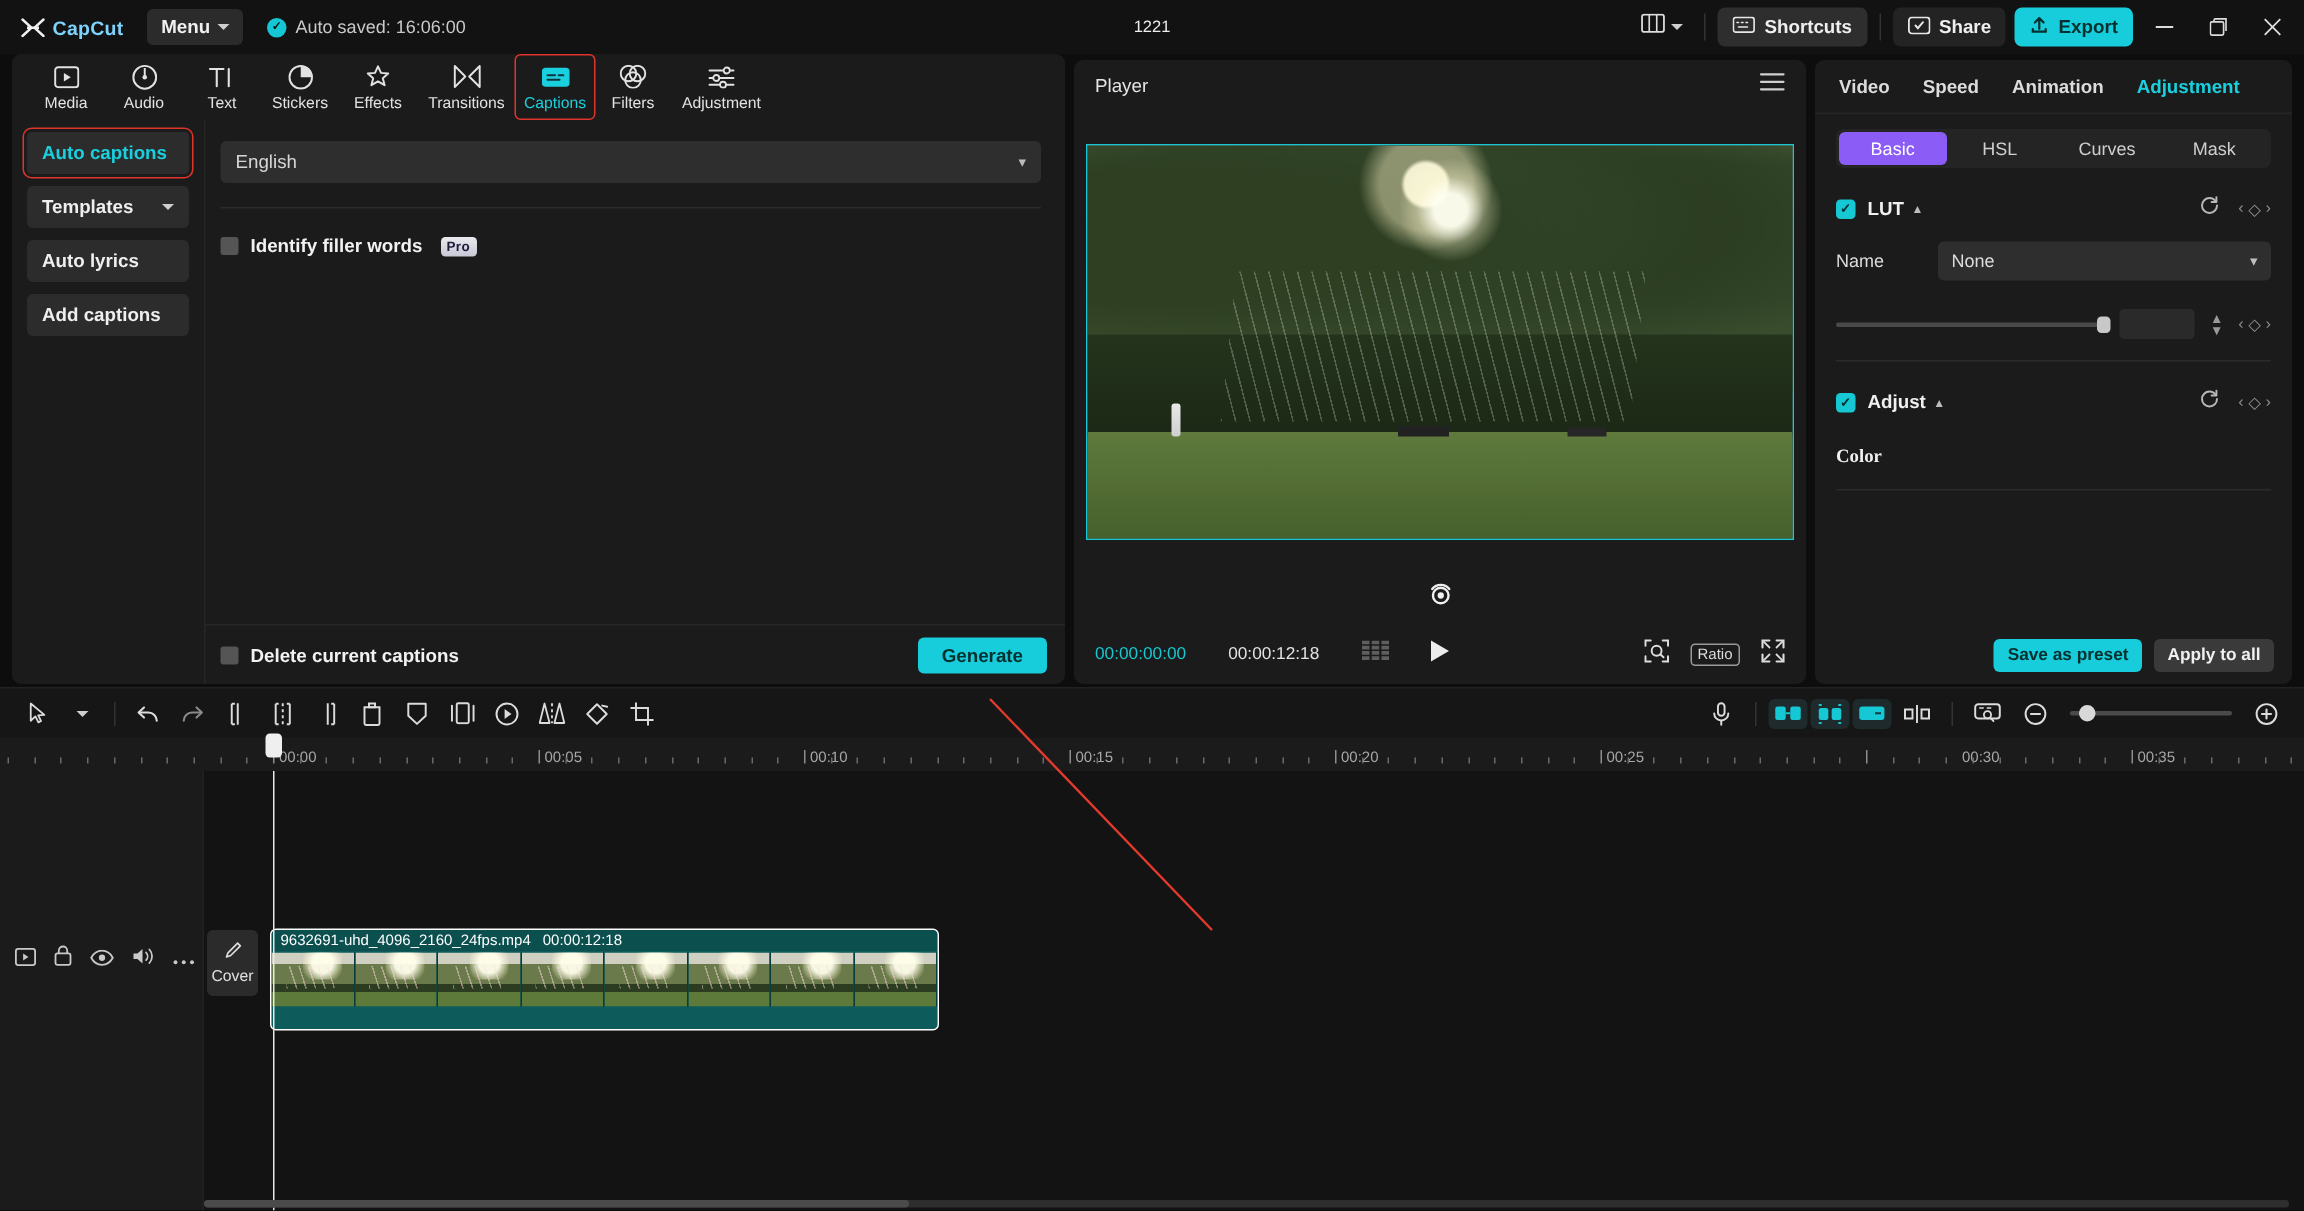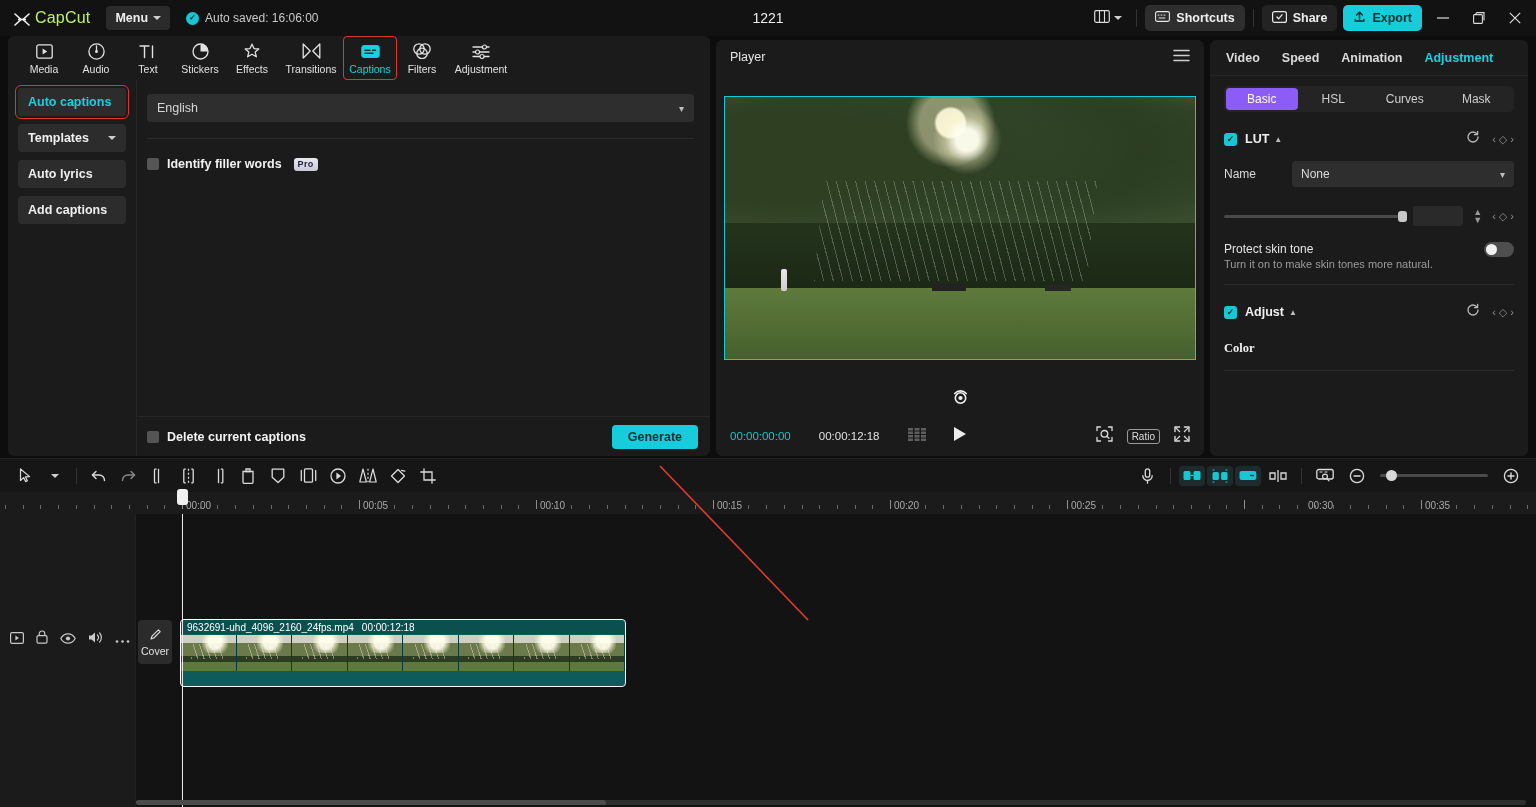--- a/index.html
+++ b/index.html
@@ -15,40 +15,40 @@
   
   .topbar {
     height: 36px; width: 100%;
     background: #121212;
     display: flex; align-items: center;
     position: relative;
     padding: 0 6px;
   }
   .brand { display: flex; align-items: center; gap: 5px; margin-left: 8px; }
   .brand-mark { width: 16px; height: 13px; }
-  .brand-name { font-size: 16px; font-weight: 400; letter-spacing: .2px; color: #bef264; }
+  .brand-name { font-size: 13px; font-weight: 700; letter-spacing: .2px; color: #7dd3fc; }
   .menu-btn {
     margin-left: 16px;
     background: #2b2b2b; border-radius: 4px;
     height: 24px; padding: 0 9px;
     display: flex; align-items: center; gap: 5px;
     font-size: 12.5px; font-weight: 700; color: #f0f0f0;
     cursor: pointer;
   }
   .caret { width: 0; height: 0; border-left: 4px solid transparent; border-right: 4px solid transparent; border-top: 4px solid #cfcfcf; }
   .autosave { margin-left: 16px; display: flex; align-items: center; gap: 6px; font-size: 12px; color: #c9c9c9; }
   .check-badge {
     width: 13px; height: 13px; border-radius: 50%;
     background: #15c7d4; display: flex; align-items: center; justify-content: center;
     font-size: 8px; color: #101010; font-weight: 700; line-height: 1;
   }
   .proj-title {
     position: absolute; left: 0; right: 0; top: 0; height: 36px;
     display: flex; align-items: center; justify-content: center;
-    font-size: 14px; color: #ededed; pointer-events: none;
+    font-size: 11px; color: #ededed; pointer-events: none;
   }
   .top-right { margin-left: auto; display: flex; align-items: center; gap: 6px; z-index: 2; }
   .layout-btn { display: flex; align-items: center; gap: 4px; padding: 4px 6px; cursor: pointer; }
   .vsep { width: 1px; height: 18px; background: #333; margin: 0 2px; }
   .pill {
     height: 26px; border-radius: 5px; padding: 0 10px;
     display: flex; align-items: center; gap: 6px;
     font-size: 12.5px; font-weight: 700; cursor: pointer;
   }
   .pill.shortcuts { background: #2e2e2e; color: #efefef; }
@@ -621,29 +621,20 @@
       </span>
       <span class="numbox"></span>
       <span class="stepper">▲<br>▼</span>
       <span class="kf">
         <span>‹</span>
         <span>◇</span>
         <span>›</span>
       </span>
     </div>
 
-    <div class="skin-row">
-      <span>
-        <span class="skin-t" style="display:block">Protect skin tone</span>
-        <span class="skin-s" style="display:block">Turn it on to make skin tones more natural.</span>
-      </span>
-      <span class="toggle">
-          <span class="tk"></span>
-        </span>
-    </div>
 
     <div class="hr"></div>
 
     <div class="sect-head">
       <span class="cb-on">✓</span>
       <span class="sect-title">Adjust</span>
       <span class="up-arrow">▲</span>
       <span class="sect-actions">
         <span>
           <svg width="14" height="14" viewBox="0 0 14 14">
@@ -655,20 +646,24 @@
           <span>‹</span>
           <span>◇</span>
           <span>›</span>
         </span>
       </span>
     </div>
 
     <div class="color-lbl">Color</div>
     <div class="hr"></div>
 
+    <div class="rfooter">
+      <span class="btn-preset">Save as preset</span>
+      <span class="btn-apply">Apply to all</span>
+    </div>
   </div>
 </div>
 
 <div class="tlbar">
   <div class="tb">
     <svg width="13" height="15" viewBox="0 0 13 15">
         <path d="M1.5 1 L1.5 12.5 L4.6 9.6 L6.6 13.6 L8.4 12.7 L6.5 8.9 L10.6 8.6 Z" stroke="#dcdcdc" fill="none" stroke-width="1.2" stroke-linejoin="round"></path>
       </svg>
   </div>
   <div class="tb">

